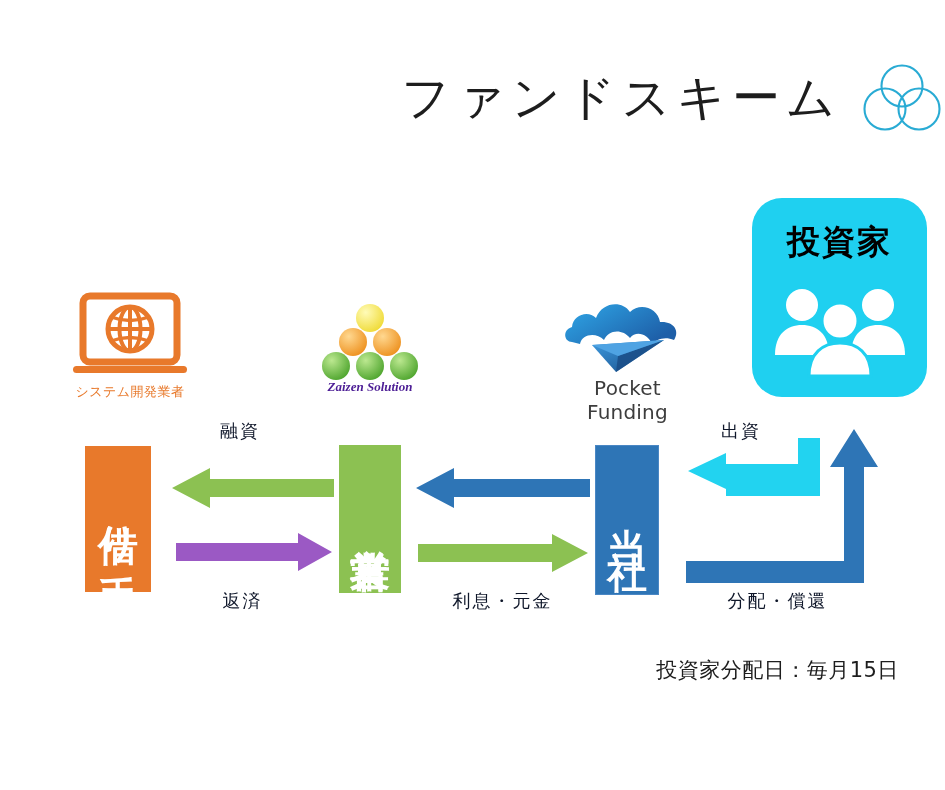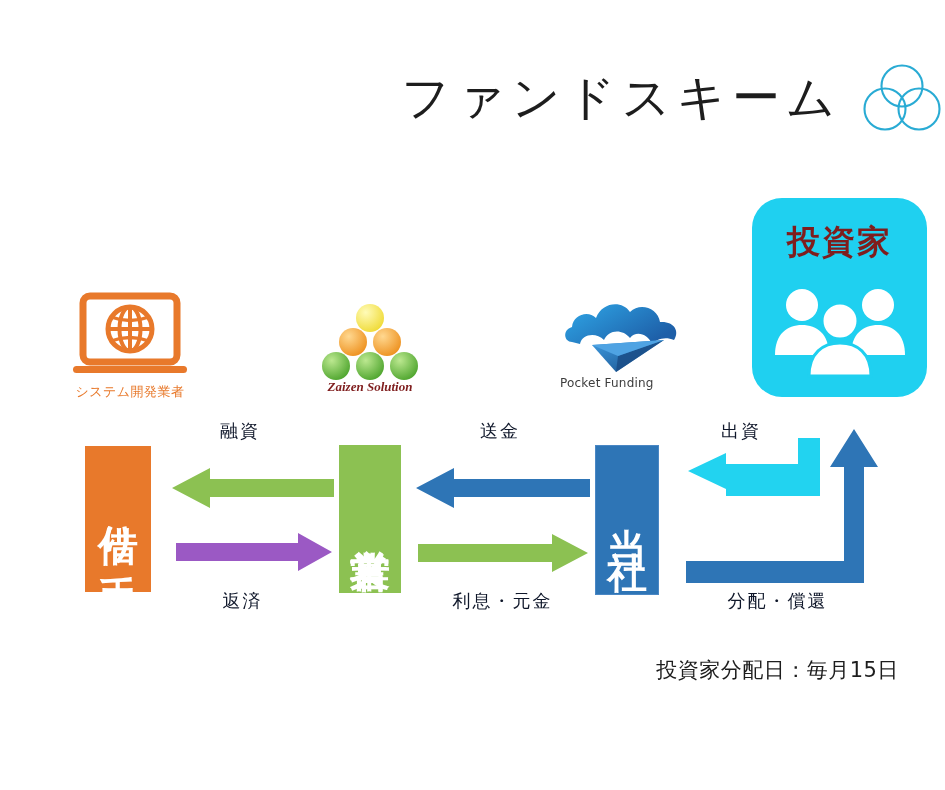--- a/index.html
+++ b/index.html
@@ -30,42 +30,42 @@
   #box-borrower{left:85px;top:446px;width:66px;height:146px;background:#E8792B;}
   #box-operator{left:339px;top:445px;width:62px;height:148px;background:#8CC152;}
   #box-company{left:595px;top:445px;width:64px;height:150px;background:#2E75B6;border:1px solid #4a87c4;box-sizing:border-box;}
 
   
   #investor-card{
     left:752px;top:198px;width:175px;height:199px;background:#1FD0F0;border-radius:30px;
     display:flex;flex-direction:column;align-items:center;
   }
   #investor-title{
-    margin-top:22px;color:#7f1d1d;font-size:33px;font-weight:700;letter-spacing:2px;
+    margin-top:22px;color:#000000;font-size:33px;font-weight:700;letter-spacing:2px;
     font-family:"DejaVu Sans","Liberation Sans",sans-serif;
   }
   #investor-people{margin-top:12px;width:150px;height:100px;position:relative;}
 
   
   #logo-sysdev{left:55px;top:290px;width:150px;height:118px;}
   #sysdev-label{
     position:absolute;left:0;top:93px;width:150px;text-align:center;
     color:#E8792B;font-size:13px;letter-spacing:0.5px;
     font-family:"DejaVu Sans","Liberation Sans",sans-serif;
   }
   #logo-zaizen{left:315px;top:303px;width:110px;height:100px;}
   #zaizen-label{
     position:absolute;left:0;top:76px;width:110px;text-align:center;
-    color:#7f1d1d;font-size:13px;font-weight:700;font-style:italic;
+    color:#4c1d95;font-size:13px;font-weight:700;font-style:italic;
     font-family:"Liberation Serif","DejaVu Serif",serif;
   }
   #logo-pocket{left:560px;top:298px;width:135px;height:105px;}
   #pocket-label{
-    position:absolute;left:0;top:78px;width:135px;
-    color:#3d3d3d;font-size:12px;letter-spacing:0.2px;
+    position:absolute;left:0;top:78px;width:135px;text-align:center;
+    color:#3d3d3d;font-size:20px;letter-spacing:0.2px;
     font-family:"DejaVu Sans","Liberation Sans",sans-serif;
   }
 
   
   .flowlabel{
     font-size:18px;color:#0f172a;white-space:nowrap;text-align:center;
     font-family:"DejaVu Sans","Liberation Sans",sans-serif;letter-spacing:2px;
   }
   .sublabel{
     font-size:21px;color:#1d1d1d;white-space:nowrap;text-align:center;
@@ -219,21 +219,20 @@
     </svg>
   </div>
 
   <div class="abs" style="left:686px;top:425px;">
     <svg width="190" height="160" viewBox="0 0 190 160">
       <path d="M0 136 L0 158 L178 158 L178 42 L192 42 L168 4 L144 42 L158 42 L158 136 Z" fill="#2E75B6"></path>
     </svg>
   </div>
 
   <div class="abs flowlabel" id="lbl-yushi">融資</div>
-  <div class="abs flowlabel" id="lbl-sokin">送金</div>
   <div class="abs flowlabel" id="lbl-shusshi">出資</div>
 
   <div class="abs flowlabel" id="lbl-hensai">返済</div>
 
   <div class="abs flowlabel" id="lbl-bunpai">分配・償還</div>
 
   <div class="abs flowlabel" id="lbl-risoku">利息・元金</div>
   <div class="abs sublabel" id="lbl-bunpai-sub">投資家分配日：毎月15日</div>
 
 </div>

